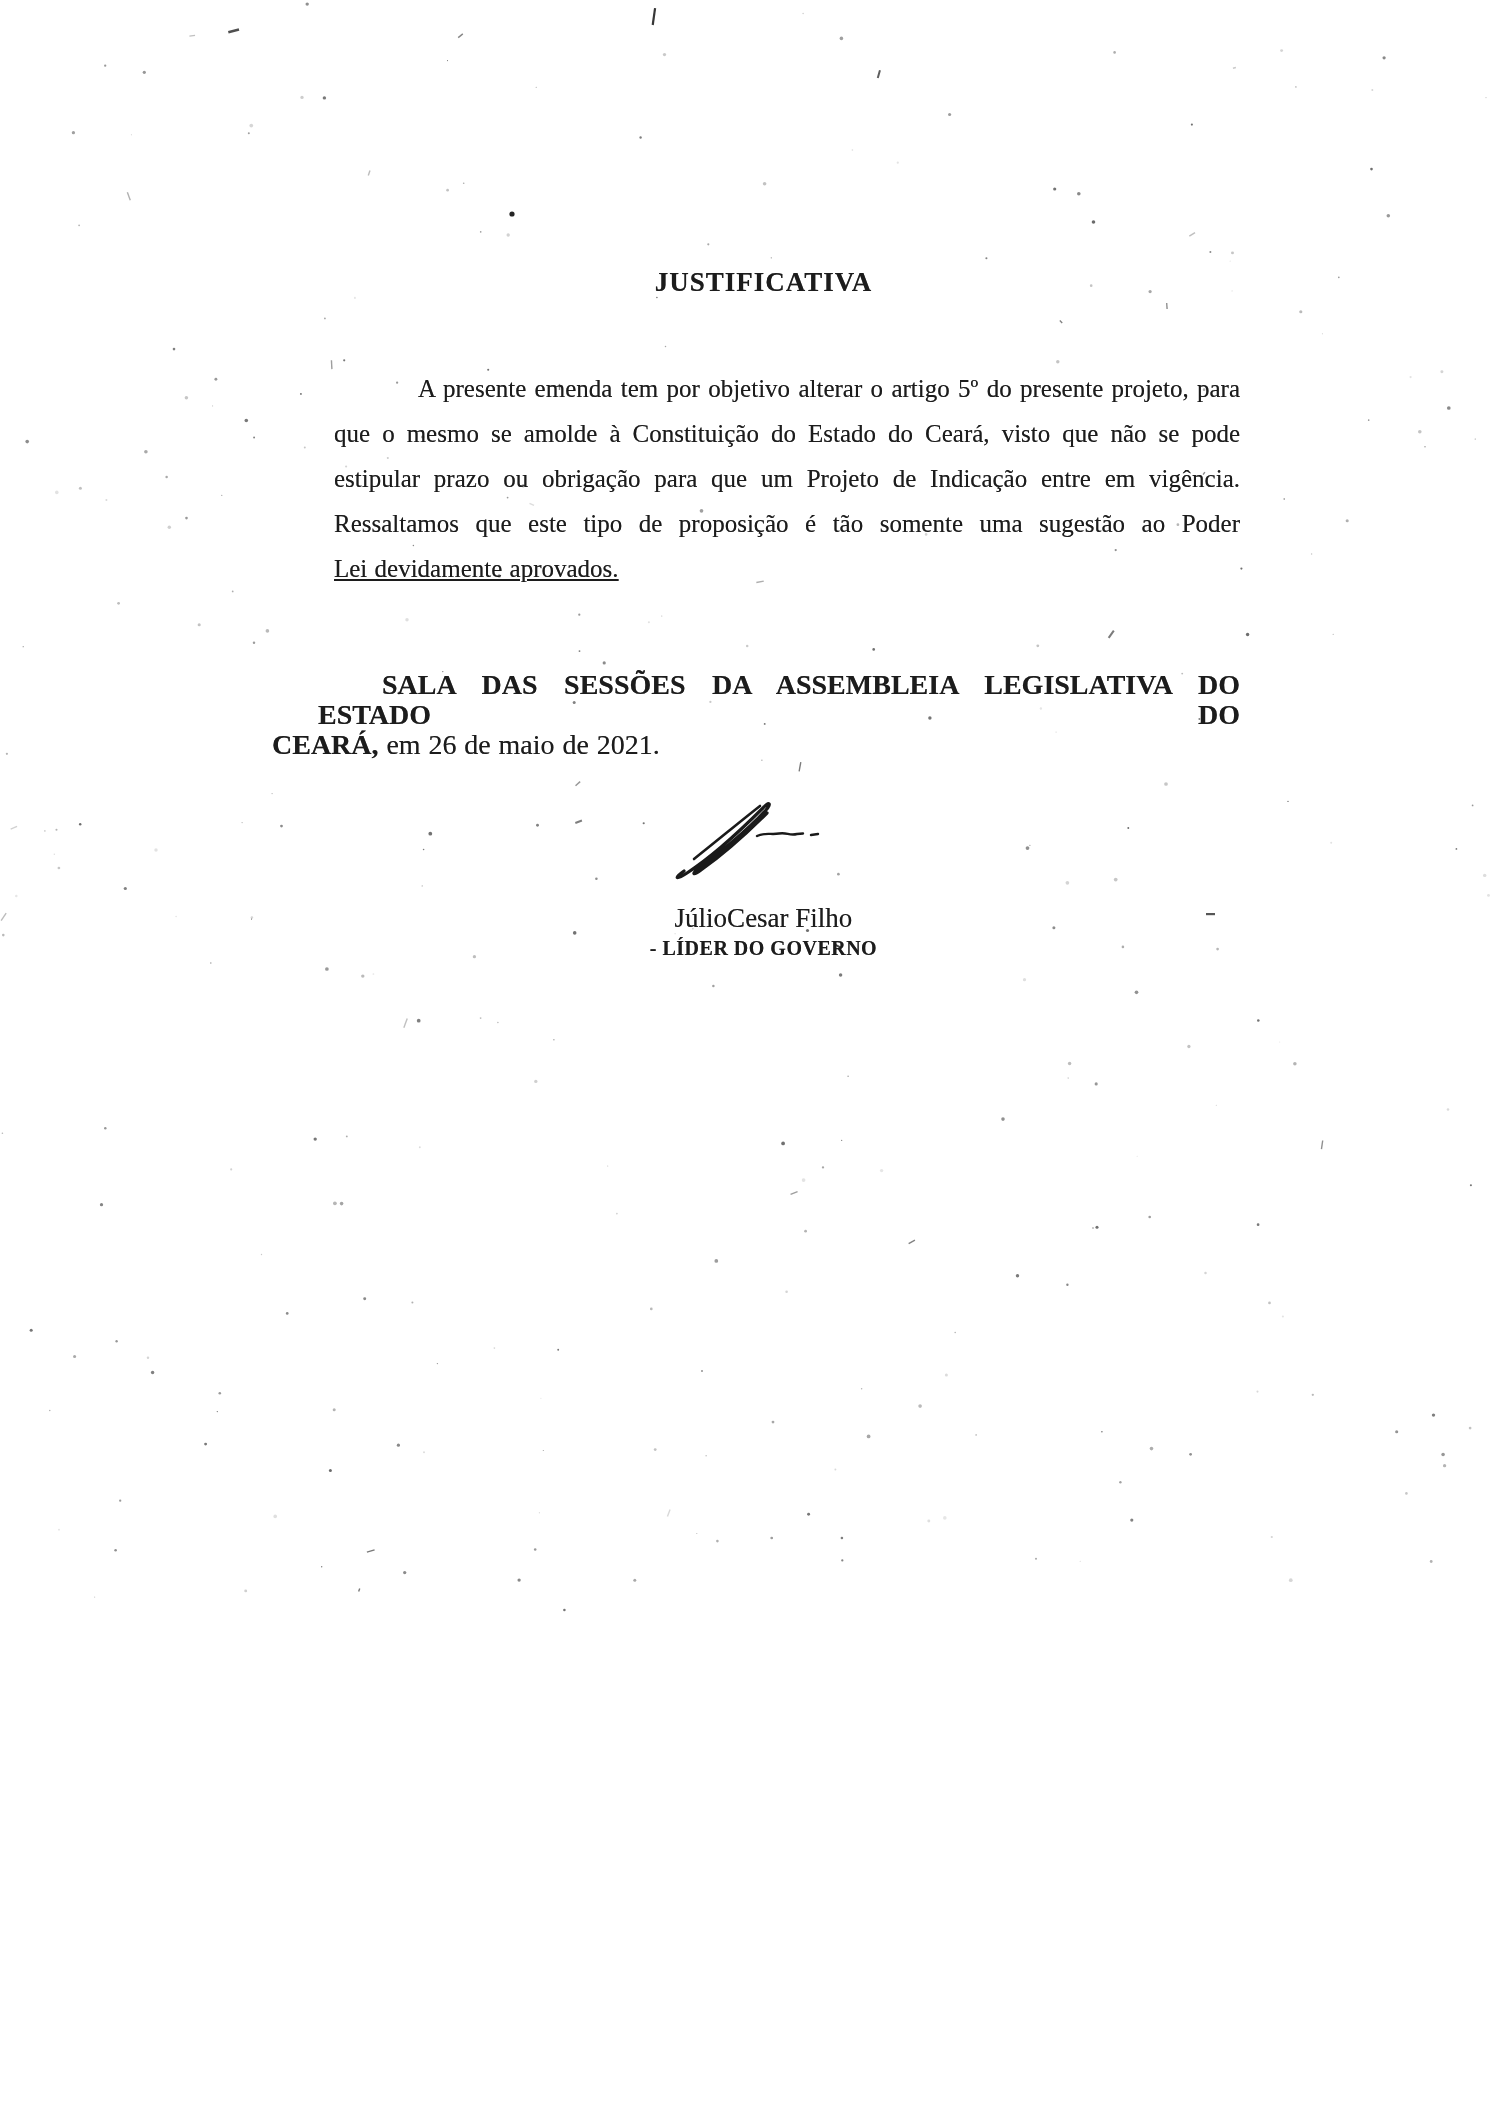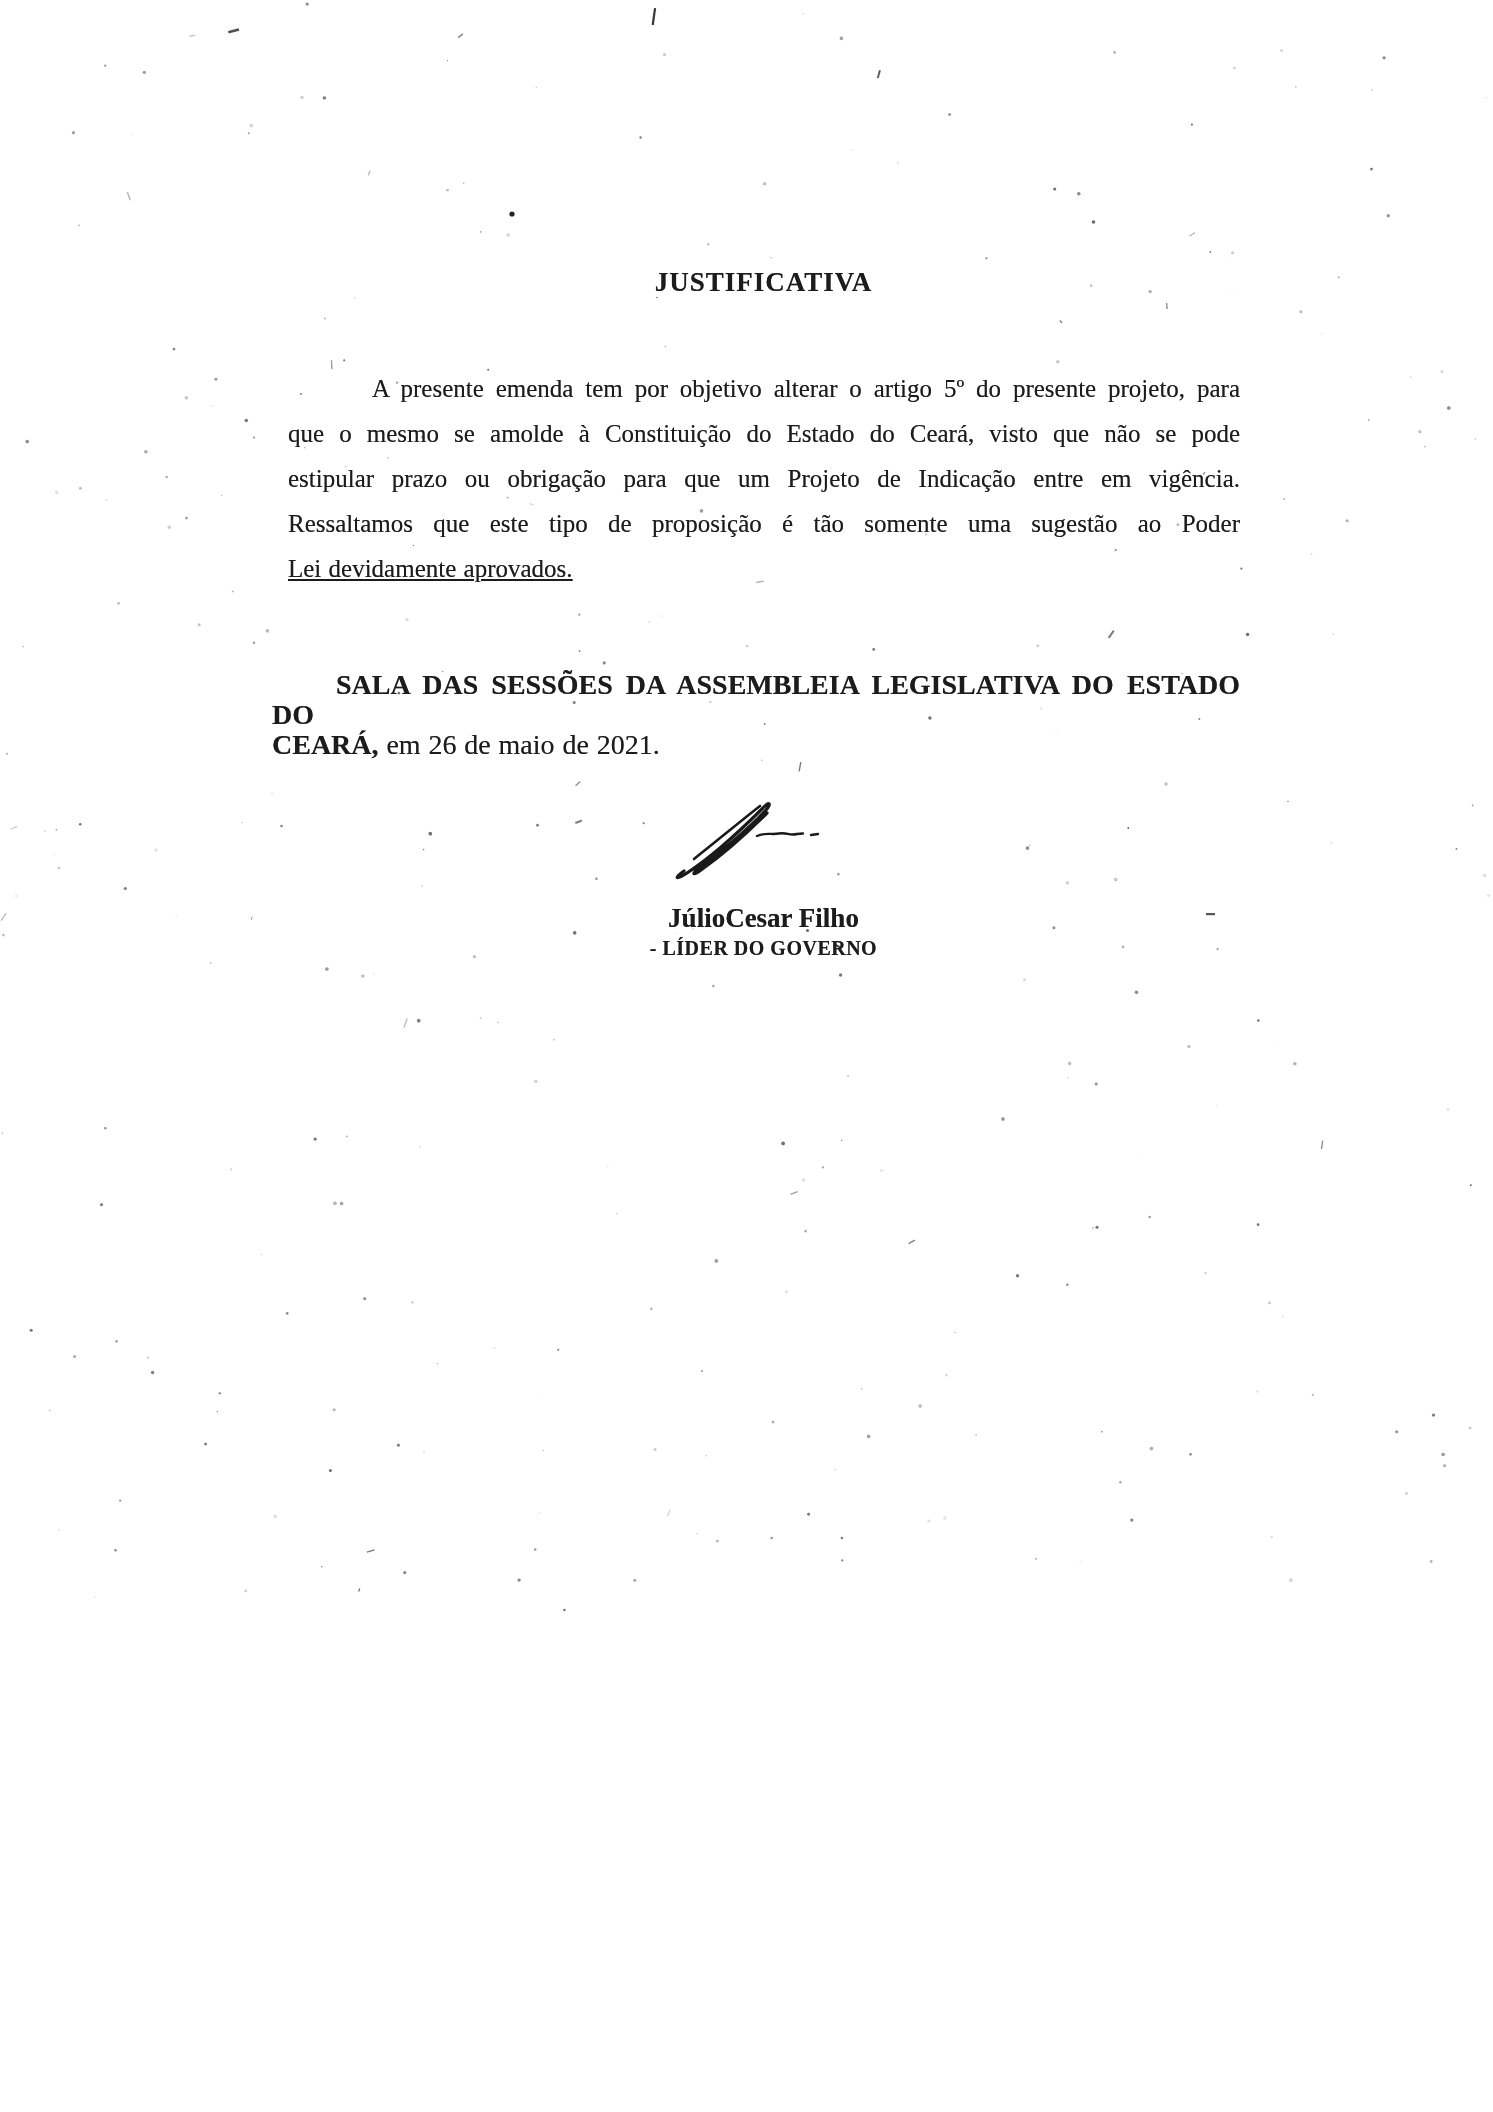--- a/index.html
+++ b/index.html
@@ -18,41 +18,41 @@
     text-align:center;
     font-weight:bold; font-size:27px; line-height:32px;
     letter-spacing:1px;
   }
 
   .paragraph{
     position:absolute; left:288px; top:366px; width:952px;
     font-size:25px; line-height:45px;
     word-spacing:0.04em;
   }
-  .jl{ text-align:justify; text-align-last:justify; }
+  .jl{ text-align:justify; text-align-last:justify;margin-left:46px; }
   .jl-first{ text-indent:84px; }
   .jl-last{ text-align-last:left;text-decoration:underline; }
 
   .closing{
     position:absolute; left:272px; top:670px; width:968px;
     font-size:28px; line-height:30px; font-weight:bold;
     word-spacing:0.03em;
   }
   .closing-l1{ text-indent:64px; }
   .closing-l2 .regular{ font-weight:normal; }
 
   .signature-svg{
     position:absolute; left:660px; top:795px;
   }
 
   .sig-block{
     position:absolute; left:287px; top:903px; width:953px;
     text-align:center; font-size:27px; line-height:30px;
   }
-  .b{ font-weight:bold; }
+  .b{ font-weight:normal; }
   .sig-pos{ font-size:20px; font-weight:bold; letter-spacing:0.5px; }
 
   .noise{
     position:absolute; left:0; top:0; width:1493px; height:2112px;
     pointer-events:none;
   }
 </style>
 </head>
 <body>
 

